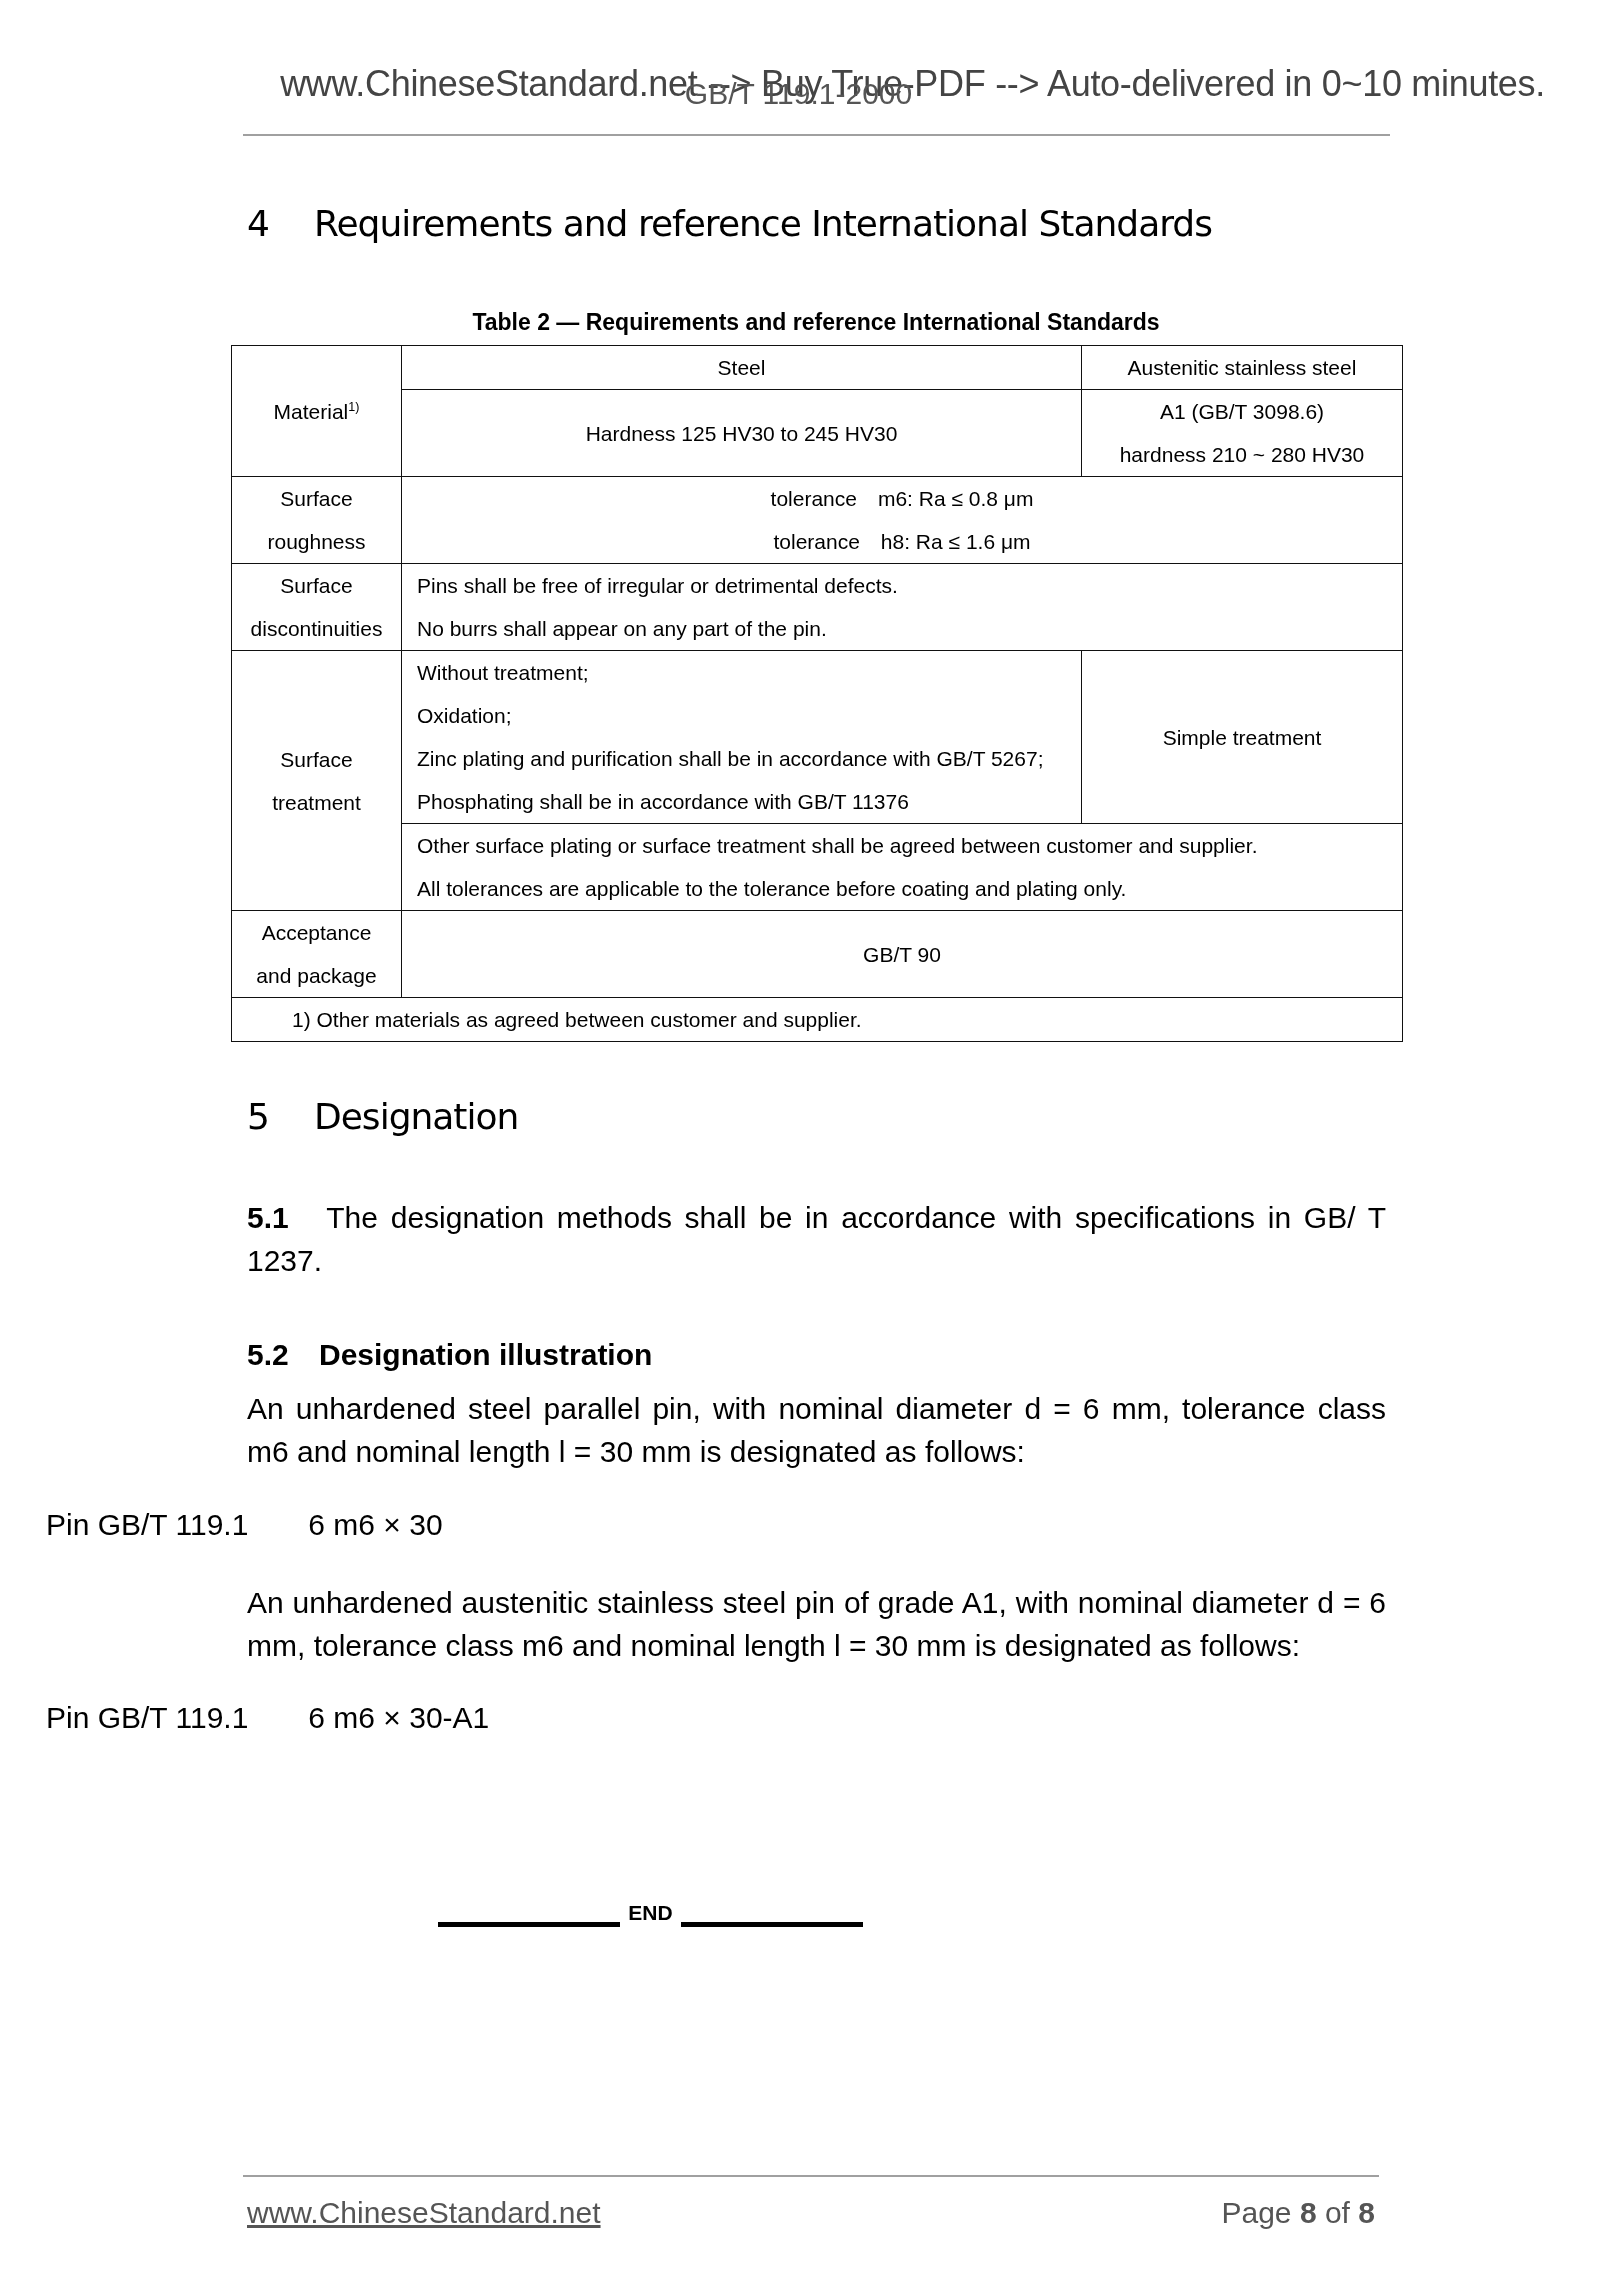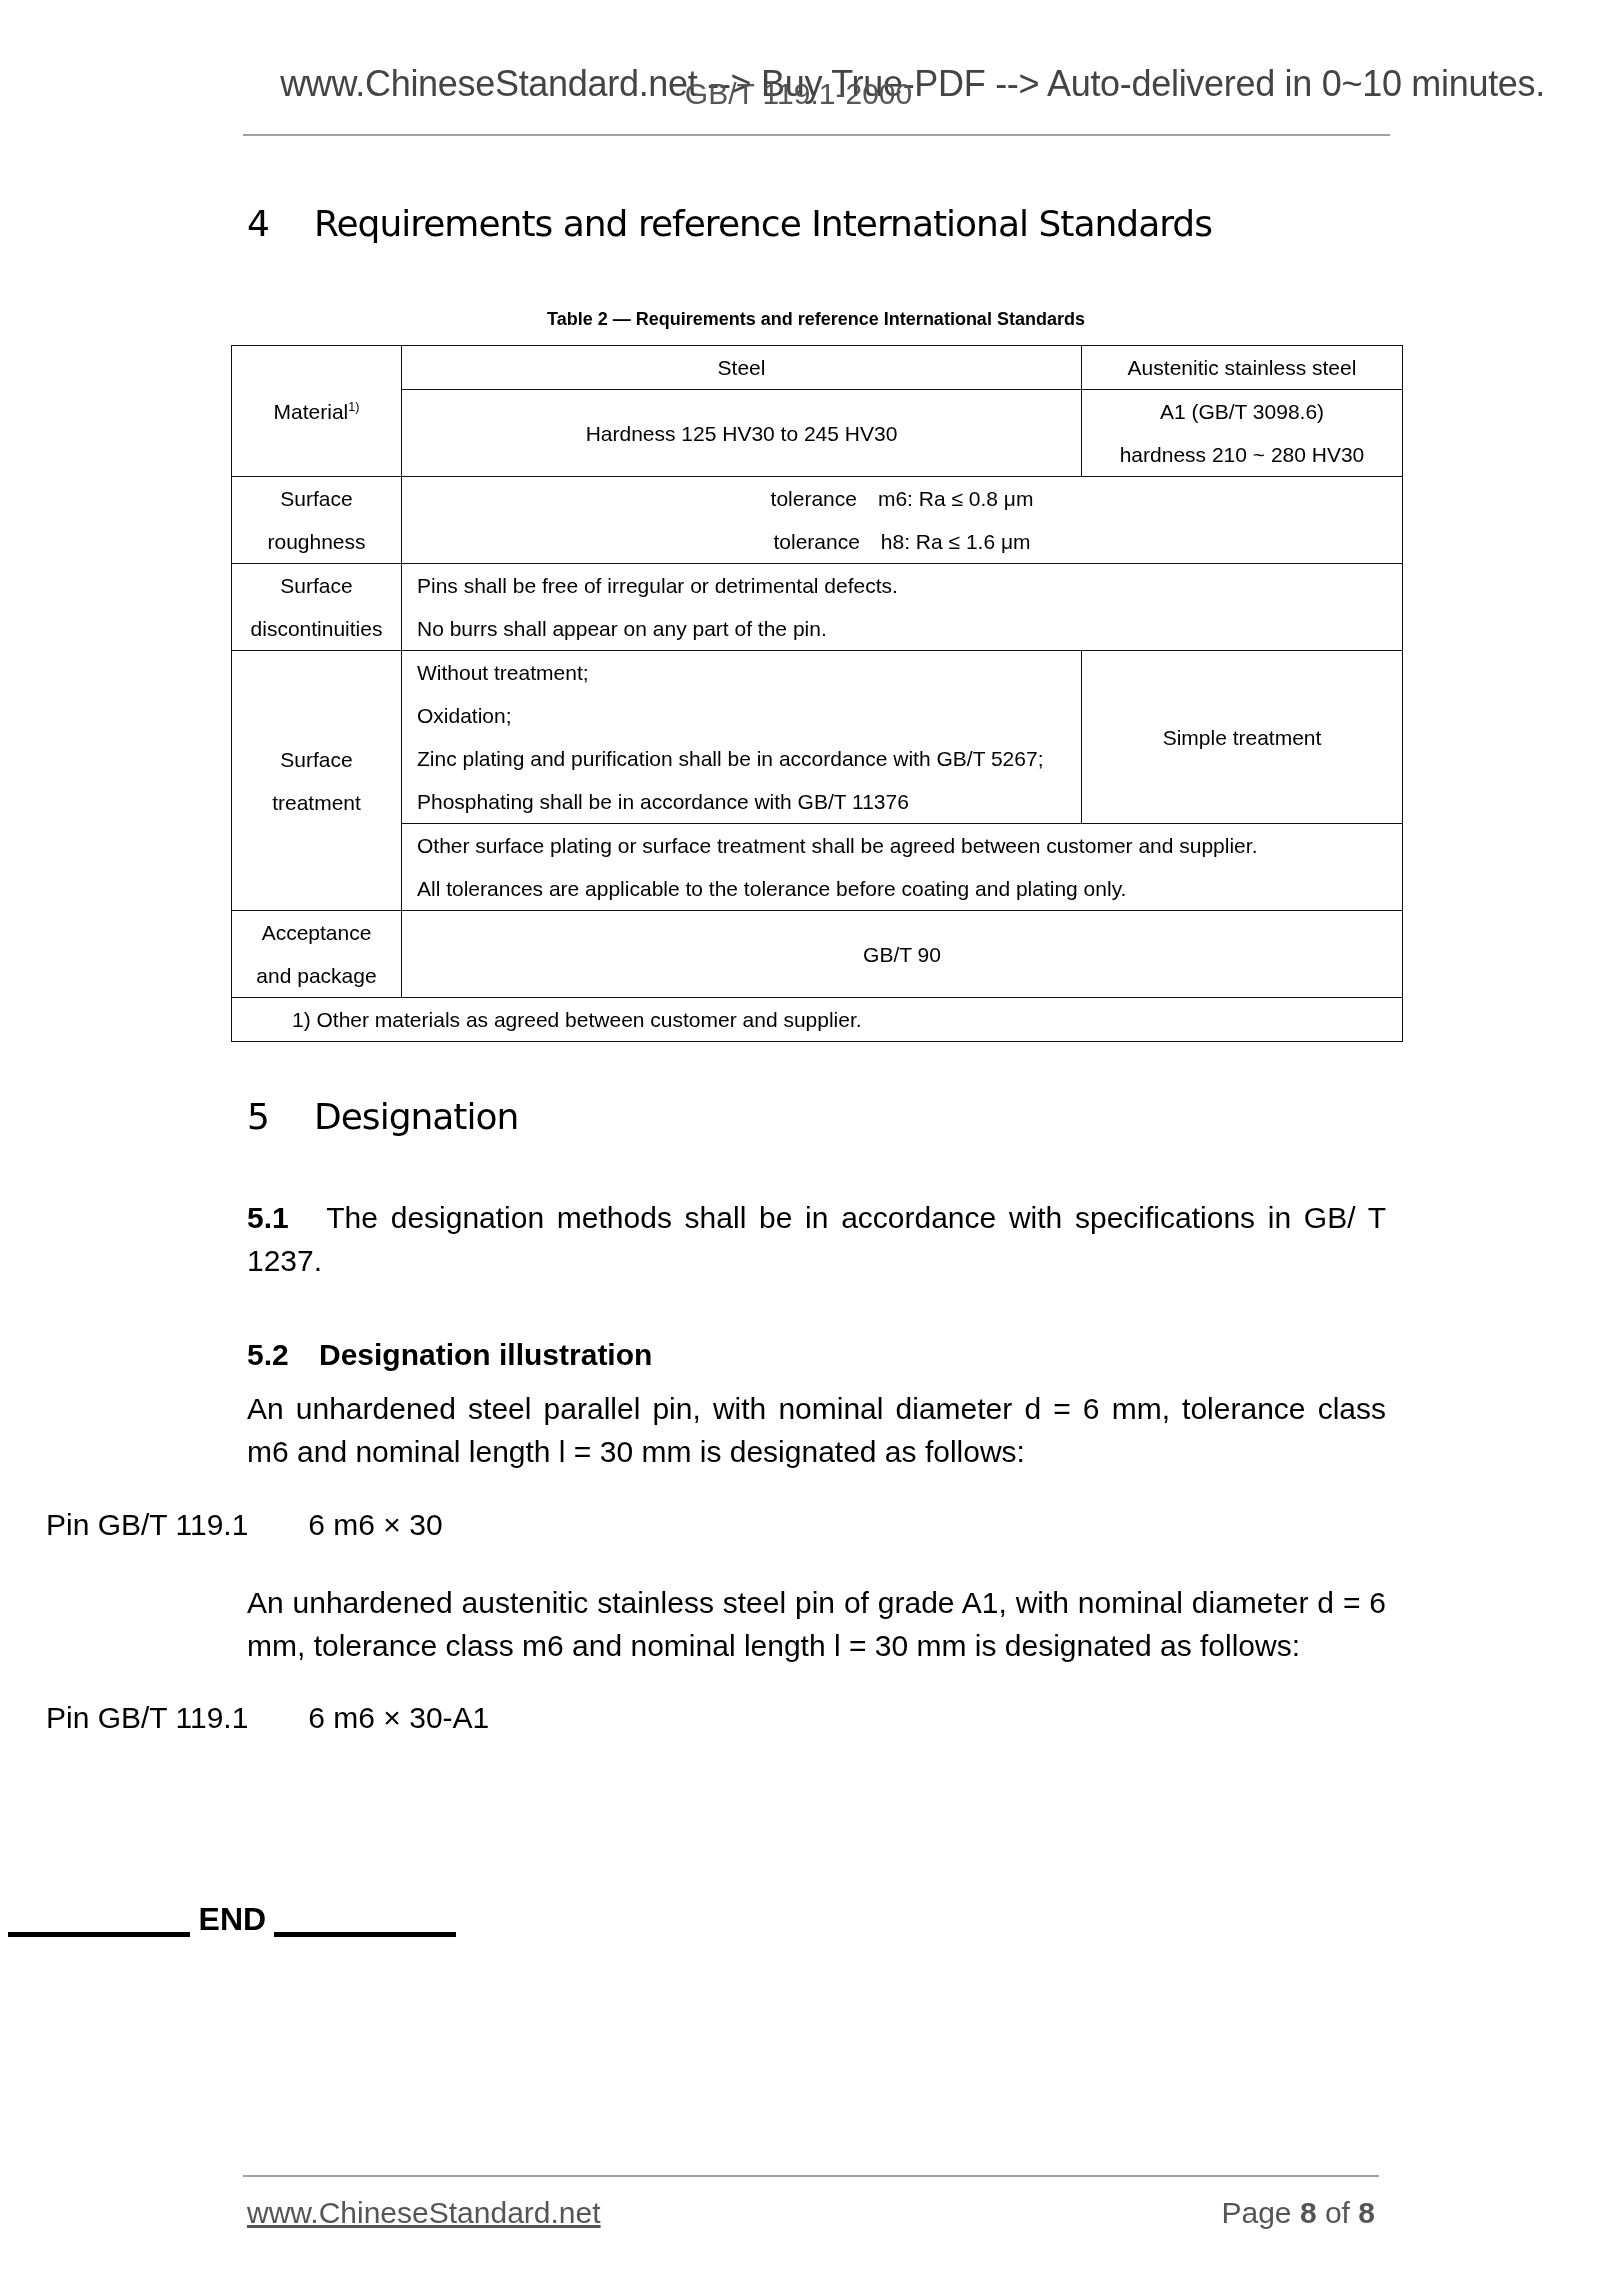--- a/index.html
+++ b/index.html
@@ -10,40 +10,40 @@
                font-size: 36px; color: #444; white-space: nowrap; letter-spacing: -0.3px; }
   .header-code { position: absolute; top: 77px; left: 0; width: 1597px; text-align: center;
                  font-size: 30px; color: #555; white-space: nowrap; }
   .header-rule { position: absolute; top: 134px; left: 243px; width: 1147px; height: 1.7px; background: #a0a0a0; }
 
   .h1 { position: absolute; left: 247px; font-family: "DejaVu Sans", sans-serif; font-size: 36px;
         font-weight: normal; letter-spacing: -1px; white-space: nowrap; }
   .h1 .num { display: inline-block; width: 67px; }
 
   .table-caption { position: absolute; top: 309px; left: 231px; width: 1170px; text-align: center;
-                   font-weight: bold; font-size: 18px; white-space: nowrap; }
+                   font-weight: bold; font-size: 23px; white-space: nowrap; }
 
   table.req { position: absolute; top: 345px; left: 231px; width: 1171px; border-collapse: collapse;
               font-size: 21px; table-layout: fixed; }
   table.req td { border: 1.7px solid #111; padding: 0 15px; vertical-align: middle; line-height: 43px; }
   table.req td.label { text-align: center; padding: 0 3.3px; }
   table.req td.center { text-align: center; }
   table.req sup { font-size: 12.5px; vertical-align: 8.3px; line-height: 0; }
   .line { display: block; height: 43px; line-height: 43px; white-space: nowrap; }
 
   .para { position: absolute; left: 247px; width: 1139px; font-size: 30px; line-height: 43px;
           text-align: justify; text-align-last: left; }
   .para b { font-weight: bold; }
   .h2 { position: absolute; left: 247px; font-size: 30px; font-weight: bold; white-space: nowrap; margin-top: 24px; }
   .h2 .num { display: inline-block; width: 72px; }
 
   .designation { position: absolute; left: 0; width: 1623px; text-align: left; font-size: 30px; white-space: nowrap; margin-left: 46px; }
   .designation .gap { display: inline-block; width: 60px; }
 
-  .end-mark { position: absolute; top: 1901px; left: 0; width: 1301px; font-size: 32px;
+  .end-mark { position: absolute; top: 1901px; left: 0; width: 1301px; text-align: center; font-size: 21px;
               font-weight: bold; white-space: nowrap; }
   .end-mark .bar { display: inline-block; width: 182px; height: 5px; background: #000; vertical-align: -6.7px; margin: 0 8.3px; }
 
   .footer-rule { position: absolute; top: 2175px; left: 243px; width: 1136px; height: 1.7px; background: #a0a0a0; }
   .footer-link { position: absolute; top: 2196px; left: 247px; font-size: 30px; color: #555;
                  text-decoration: underline; white-space: nowrap; }
   .footer-page { position: absolute; top: 2196px; right: 248px; font-size: 30px; color: #555; white-space: nowrap; }
   .footer-page b { font-weight: bold; }
 </style>
 </head>

